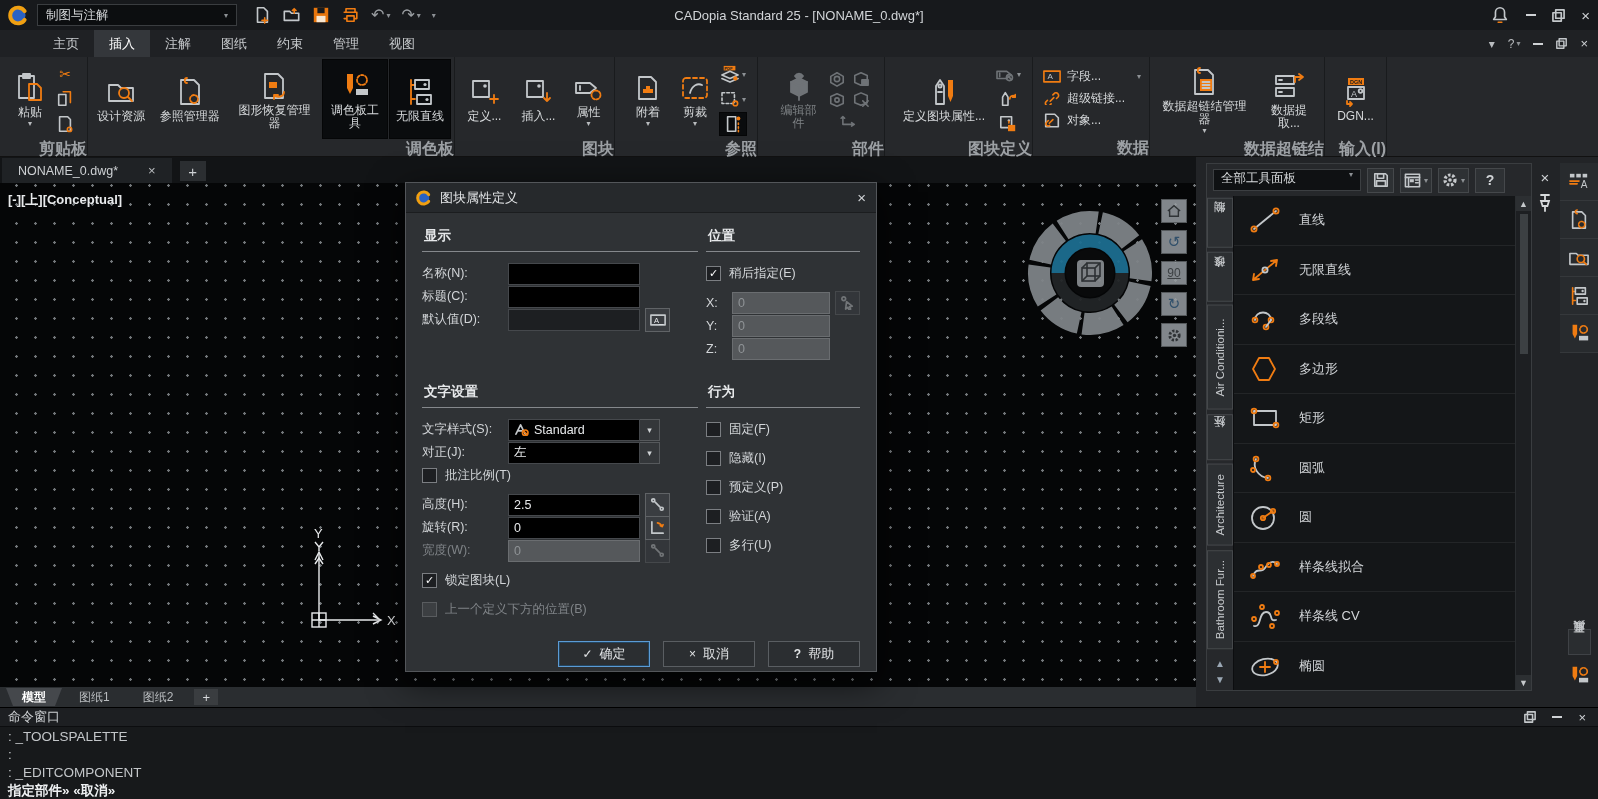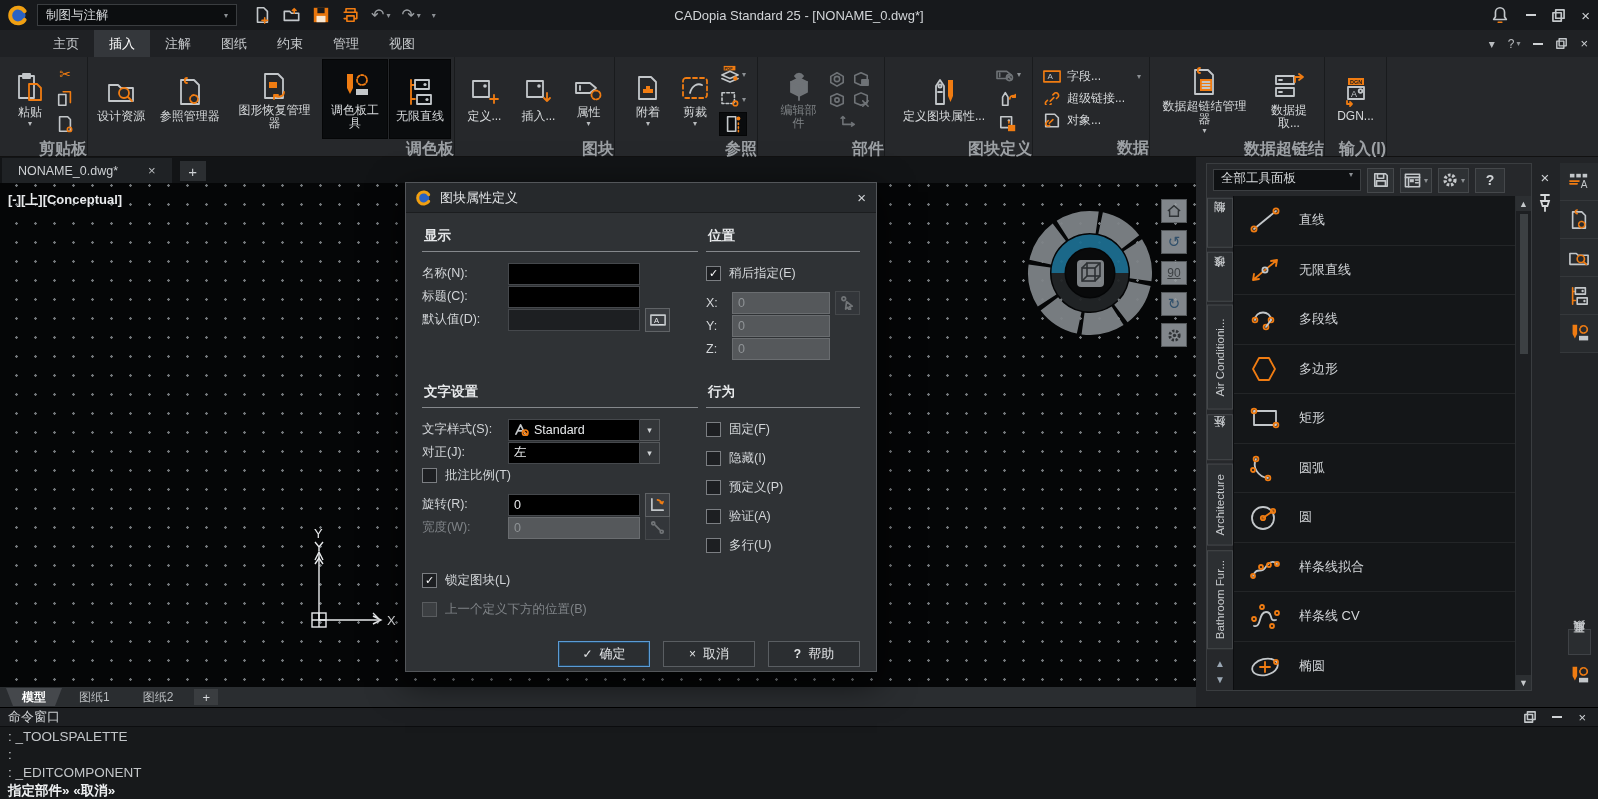--- a/index.html
+++ b/index.html
@@ -965,20 +965,31 @@
                 <span>左</span>
               </div>
             <div class="combobtn">▾</div>
           </div>
         </div>
         <div class="checkrow">
           <span class="cbox"></span>
           <span>批注比例(T)</span>
         </div>
         <div class="drow">
+          <span class="dlab">高度(H):</span>
+          <div class="dinput" style="max-width:132px">2.5</div>
+          <div class="pickbtn">
+            <svg class="ic" width="15" height="15" viewBox="0 0 16 16">
+              <circle cx="3.5" cy="3.5" r="1.6"></circle>
+                <path d="M5.5 5.5l5 5"></path>
+                <circle cx="12.5" cy="12.5" r="1.6"></circle>
+              </svg>
+            </div>
+        </div>
+        <div class="drow">
           <span class="dlab">旋转(R):</span>
           <div class="dinput" style="max-width:132px">0</div>
           <div class="pickbtn">
             <svg class="ic" width="15" height="15" viewBox="0 0 16 16">
               <path d="M2 2v12h12"></path>
                 <path class="o" d="M13 7a7 7 0 0 0-5-4m5 4l-2-1m2 1l1-2" stroke-width="1.6"></path>
               </svg>
             </div>
         </div>
         <div class="drow">

